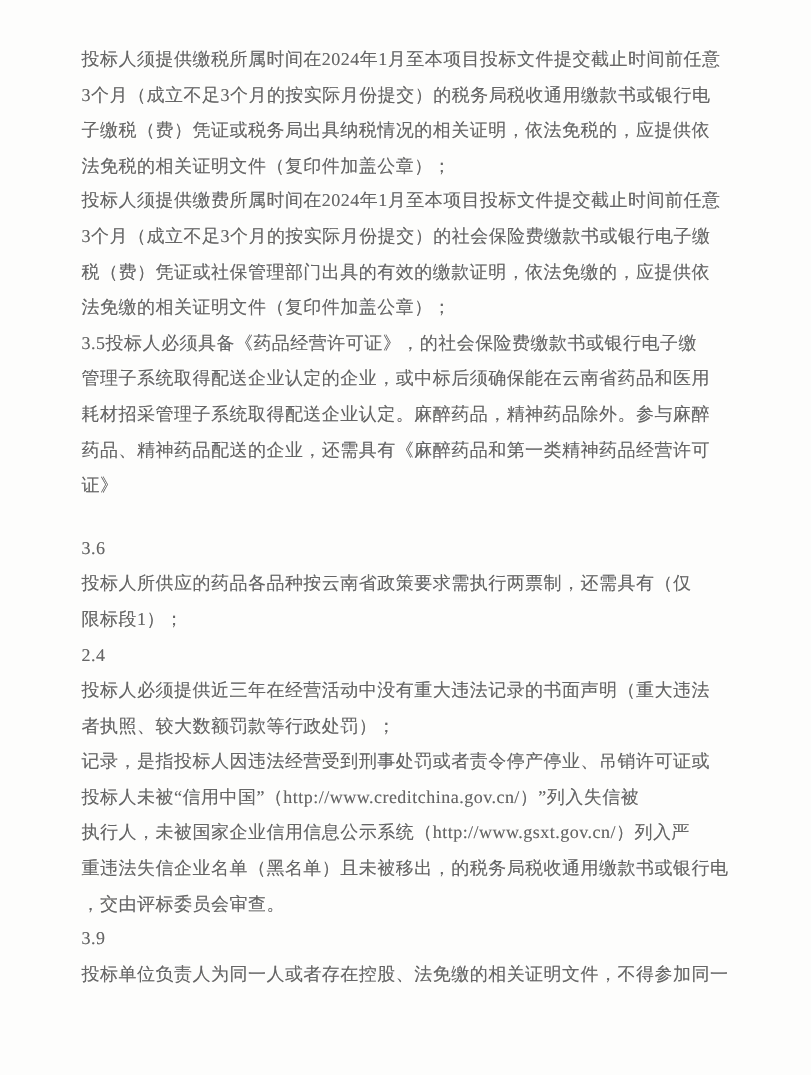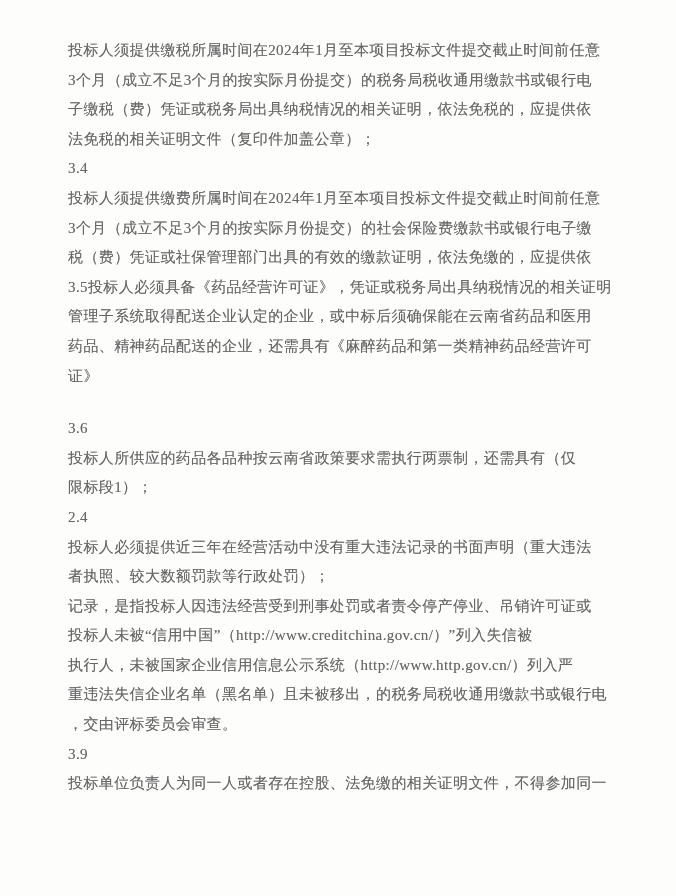--- a/index.html
+++ b/index.html
@@ -37,36 +37,37 @@
 </style>
 </head>
 <body>
 
 <div class="page">
   <div class="text-block">
     <div class="line">投标人须提供缴税所属时间在2024年1月至本项目投标文件提交截止时间前任意</div>
     <div class="line">3个月（成立不足3个月的按实际月份提交）的税务局税收通用缴款书或银行电</div>
     <div class="line">子缴税（费）凭证或税务局出具纳税情况的相关证明，依法免税的，应提供依</div>
     <div class="line">法免税的相关证明文件（复印件加盖公章）；</div>
-    <div class="line">3.4</div>
     <div class="line">投标人须提供缴费所属时间在2024年1月至本项目投标文件提交截止时间前任意</div>
     <div class="line">3个月（成立不足3个月的按实际月份提交）的社会保险费缴款书或银行电子缴</div>
     <div class="line">税（费）凭证或社保管理部门出具的有效的缴款证明，依法免缴的，应提供依</div>
-    <div class="line">3.5投标人必须具备《药品经营许可证》，凭证或税务局出具纳税情况的相关证明</div>
+    <div class="line">法免缴的相关证明文件（复印件加盖公章）；</div>
+    <div class="line">3.5投标人必须具备《药品经营许可证》，的社会保险费缴款书或银行电子缴</div>
     <div class="line">管理子系统取得配送企业认定的企业，或中标后须确保能在云南省药品和医用</div>
+    <div class="line">耗材招采管理子系统取得配送企业认定。麻醉药品，精神药品除外。参与麻醉</div>
     <div class="line">药品、精神药品配送的企业，还需具有《麻醉药品和第一类精神药品经营许可</div>
     <div class="line">证》</div>
     <div class="blank-line"></div>
     <div class="line">3.6</div>
     <div class="line">投标人所供应的药品各品种按云南省政策要求需执行两票制，还需具有（仅</div>
     <div class="line">限标段1）；</div>
     <div class="line">2.4</div>
     <div class="line">投标人必须提供近三年在经营活动中没有重大违法记录的书面声明（重大违法</div>
     <div class="line">者执照、较大数额罚款等行政处罚）；</div>
     <div class="line">记录，是指投标人因违法经营受到刑事处罚或者责令停产停业、吊销许可证或</div>
     <div class="line">投标人未被“信用中国”（http://www.creditchina.gov.cn/）”列入失信被</div>
-    <div class="line">执行人，未被国家企业信用信息公示系统（http://www.http.gov.cn/）列入严</div>
+    <div class="line">执行人，未被国家企业信用信息公示系统（http://www.gsxt.gov.cn/）列入严</div>
     <div class="line">重违法失信企业名单（黑名单）且未被移出，的税务局税收通用缴款书或银行电</div>
     <div class="line">，交由评标委员会审查。</div>
     <div class="line">3.9</div>
     <div class="line">投标单位负责人为同一人或者存在控股、法免缴的相关证明文件，不得参加同一</div>
   </div>
 </div>
 
 </body></html>

